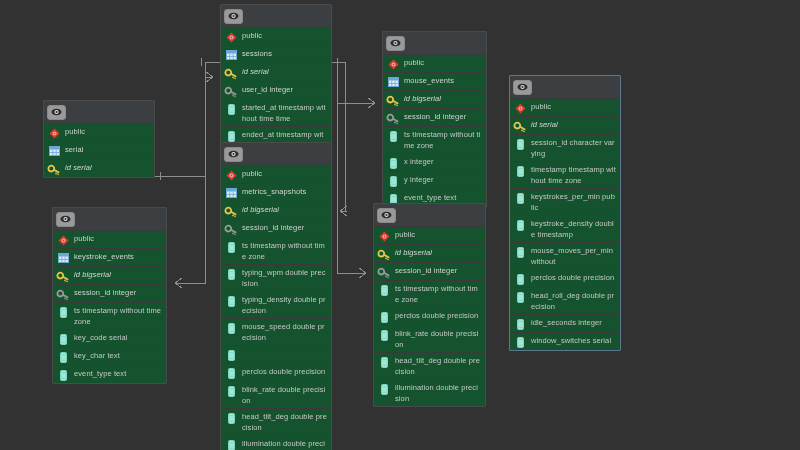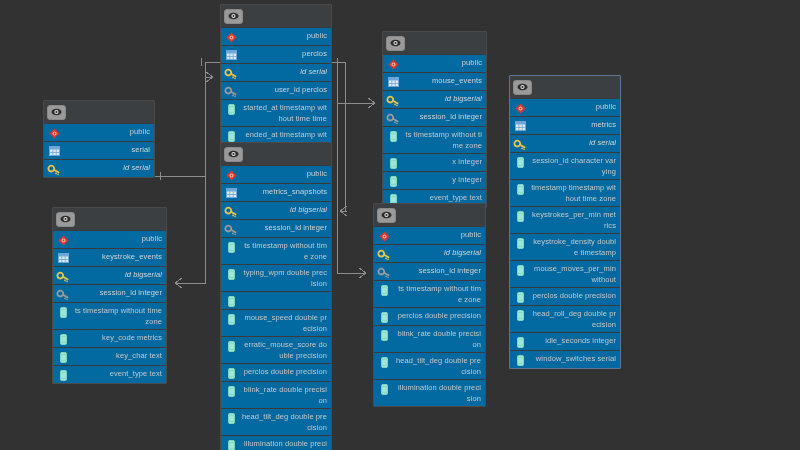--- a/index.html
+++ b/index.html
@@ -47,22 +47,21 @@
     justify-content: center;
     border: 1px solid #8a8a8a;
   }
   .eye-btn svg { display: block; }
   .tbl-row {
     display: flex;
     align-items: flex-start;
     min-height: 16px;
     padding: 2px 4px 2px 4px;
     border-top: 1px solid #3a3a3a;
-    background: #0369a1;
-    text-align: right;
+    background: #14532d;
   }
   .tbl-row:first-child { border-top: none; }
   .tbl-row .ico {
     flex: 0 0 12px;
     width: 12px; height: 12px;
     margin-right: 5px;
     margin-top: 1px;
     display: flex;
     align-items: center;
     justify-content: center;
@@ -234,21 +233,21 @@
           <span class="lbl">ts timestamp without time zone</span>
         </div>
         <div class="tbl-row row-col">
           <span class="ico">
             <svg class="glyph" width="7" height="11" viewBox="0 0 7 11">
               <rect x="0.5" y="0.5" width="6" height="10" rx="1.2" fill="#9fe6d6" stroke="#7ed6c0" stroke-width="1"></rect>
               <line x1="0.5" y1="2.6" x2="6.5" y2="2.6" stroke="#7ed6c0" stroke-width="0.8"></line>
               <line x1="0.5" y1="8.4" x2="6.5" y2="8.4" stroke="#7ed6c0" stroke-width="0.8"></line>
             </svg>
           </span>
-          <span class="lbl">key_code metrics</span>
+          <span class="lbl">key_code serial</span>
         </div>
         <div class="tbl-row row-col">
           <span class="ico">
             <svg class="glyph" width="7" height="11" viewBox="0 0 7 11">
               <rect x="0.5" y="0.5" width="6" height="10" rx="1.2" fill="#9fe6d6" stroke="#7ed6c0" stroke-width="1"></rect>
               <line x1="0.5" y1="2.6" x2="6.5" y2="2.6" stroke="#7ed6c0" stroke-width="0.8"></line>
               <line x1="0.5" y1="8.4" x2="6.5" y2="8.4" stroke="#7ed6c0" stroke-width="0.8"></line>
             </svg>
           </span>
           <span class="lbl">key_char text</span>
@@ -287,41 +286,41 @@
         <div class="tbl-row row-tablename">
           <span class="ico">
             <svg class="glyph" width="11" height="10" viewBox="0 0 11 10">
               <rect x="0.5" y="0.5" width="10" height="9" fill="#dfe9f2" stroke="#6ba7d8" stroke-width="1"></rect>
               <rect x="0.5" y="0.5" width="10" height="3" fill="#6ba7d8"></rect>
               <line x1="3.8" y1="3.5" x2="3.8" y2="9.5" stroke="#6ba7d8" stroke-width="0.8"></line>
               <line x1="7.2" y1="3.5" x2="7.2" y2="9.5" stroke="#6ba7d8" stroke-width="0.8"></line>
               <line x1="0.5" y1="6.5" x2="10.5" y2="6.5" stroke="#6ba7d8" stroke-width="0.8"></line>
             </svg>
           </span>
-          <span class="lbl">perclos</span>
+          <span class="lbl">sessions</span>
         </div>
         <div class="tbl-row row-pk">
           <span class="ico">
             <svg class="glyph" width="12" height="11" viewBox="0 0 12 11">
               <circle cx="3.3" cy="4.6" r="2.9" fill="none" stroke="#e8c548" stroke-width="1.8"></circle>
               <path d="M5.6 5.4 L11.2 8.8" stroke="#e8c548" stroke-width="1.8"></path>
               <path d="M8.4 8.6 L7.7 10.2 M10.3 9.7 L9.7 11" stroke="#e8c548" stroke-width="1.4"></path>
             </svg>
           </span>
           <span class="lbl">id serial</span>
         </div>
         <div class="tbl-row row-fk">
           <span class="ico">
             <svg class="glyph" width="12" height="11" viewBox="0 0 12 11">
               <circle cx="3.3" cy="4.6" r="2.9" fill="none" stroke="#9a9a9a" stroke-width="1.8"></circle>
               <path d="M5.6 5.4 L11.2 8.8" stroke="#9a9a9a" stroke-width="1.8"></path>
               <path d="M8.4 8.6 L7.7 10.2 M10.3 9.7 L9.7 11" stroke="#9a9a9a" stroke-width="1.4"></path>
             </svg>
           </span>
-          <span class="lbl">user_id perclos</span>
+          <span class="lbl">user_id integer</span>
         </div>
         <div class="tbl-row row-col">
           <span class="ico">
             <svg class="glyph" width="7" height="11" viewBox="0 0 7 11">
               <rect x="0.5" y="0.5" width="6" height="10" rx="1.2" fill="#9fe6d6" stroke="#7ed6c0" stroke-width="1"></rect>
               <line x1="0.5" y1="2.6" x2="6.5" y2="2.6" stroke="#7ed6c0" stroke-width="0.8"></line>
               <line x1="0.5" y1="8.4" x2="6.5" y2="8.4" stroke="#7ed6c0" stroke-width="0.8"></line>
             </svg>
           </span>
           <span class="lbl">started_at timestamp without time time</span>
@@ -410,40 +409,40 @@
           <span class="lbl">typing_wpm double precision</span>
         </div>
         <div class="tbl-row row-col">
           <span class="ico">
             <svg class="glyph" width="7" height="11" viewBox="0 0 7 11">
               <rect x="0.5" y="0.5" width="6" height="10" rx="1.2" fill="#9fe6d6" stroke="#7ed6c0" stroke-width="1"></rect>
               <line x1="0.5" y1="2.6" x2="6.5" y2="2.6" stroke="#7ed6c0" stroke-width="0.8"></line>
               <line x1="0.5" y1="8.4" x2="6.5" y2="8.4" stroke="#7ed6c0" stroke-width="0.8"></line>
             </svg>
           </span>
+          <span class="lbl">typing_density double precision</span>
         </div>
         <div class="tbl-row row-col">
           <span class="ico">
             <svg class="glyph" width="7" height="11" viewBox="0 0 7 11">
               <rect x="0.5" y="0.5" width="6" height="10" rx="1.2" fill="#9fe6d6" stroke="#7ed6c0" stroke-width="1"></rect>
               <line x1="0.5" y1="2.6" x2="6.5" y2="2.6" stroke="#7ed6c0" stroke-width="0.8"></line>
               <line x1="0.5" y1="8.4" x2="6.5" y2="8.4" stroke="#7ed6c0" stroke-width="0.8"></line>
             </svg>
           </span>
           <span class="lbl">mouse_speed double precision</span>
         </div>
         <div class="tbl-row row-col">
           <span class="ico">
             <svg class="glyph" width="7" height="11" viewBox="0 0 7 11">
               <rect x="0.5" y="0.5" width="6" height="10" rx="1.2" fill="#9fe6d6" stroke="#7ed6c0" stroke-width="1"></rect>
               <line x1="0.5" y1="2.6" x2="6.5" y2="2.6" stroke="#7ed6c0" stroke-width="0.8"></line>
               <line x1="0.5" y1="8.4" x2="6.5" y2="8.4" stroke="#7ed6c0" stroke-width="0.8"></line>
             </svg>
           </span>
-          <span class="lbl">erratic_mouse_score double precision</span>
         </div>
         <div class="tbl-row row-col">
           <span class="ico">
             <svg class="glyph" width="7" height="11" viewBox="0 0 7 11">
               <rect x="0.5" y="0.5" width="6" height="10" rx="1.2" fill="#9fe6d6" stroke="#7ed6c0" stroke-width="1"></rect>
               <line x1="0.5" y1="2.6" x2="6.5" y2="2.6" stroke="#7ed6c0" stroke-width="0.8"></line>
               <line x1="0.5" y1="8.4" x2="6.5" y2="8.4" stroke="#7ed6c0" stroke-width="0.8"></line>
             </svg>
           </span>
           <span class="lbl">perclos double precision</span>
@@ -676,32 +675,20 @@
         <div class="tbl-row row-schema">
           <span class="ico">
             <svg class="glyph" width="11" height="11" viewBox="0 0 11 11">
               <path d="M5.5 0.4 L10.6 5.5 L5.5 10.6 L0.4 5.5 Z" fill="#d8392b"></path>
               <circle cx="5.5" cy="5.5" r="2" fill="#f0b8b2"></circle>
               <circle cx="5.5" cy="5.5" r="0.9" fill="#d8392b"></circle>
             </svg>
           </span>
           <span class="lbl">public</span>
         </div>
-        <div class="tbl-row row-tablename">
-          <span class="ico">
-            <svg class="glyph" width="11" height="10" viewBox="0 0 11 10">
-              <rect x="0.5" y="0.5" width="10" height="9" fill="#dfe9f2" stroke="#6ba7d8" stroke-width="1"></rect>
-              <rect x="0.5" y="0.5" width="10" height="3" fill="#6ba7d8"></rect>
-              <line x1="3.8" y1="3.5" x2="3.8" y2="9.5" stroke="#6ba7d8" stroke-width="0.8"></line>
-              <line x1="7.2" y1="3.5" x2="7.2" y2="9.5" stroke="#6ba7d8" stroke-width="0.8"></line>
-              <line x1="0.5" y1="6.5" x2="10.5" y2="6.5" stroke="#6ba7d8" stroke-width="0.8"></line>
-            </svg>
-          </span>
-          <span class="lbl">metrics</span>
-        </div>
         <div class="tbl-row row-pk">
           <span class="ico">
             <svg class="glyph" width="12" height="11" viewBox="0 0 12 11">
               <circle cx="3.3" cy="4.6" r="2.9" fill="none" stroke="#e8c548" stroke-width="1.8"></circle>
               <path d="M5.6 5.4 L11.2 8.8" stroke="#e8c548" stroke-width="1.8"></path>
               <path d="M8.4 8.6 L7.7 10.2 M10.3 9.7 L9.7 11" stroke="#e8c548" stroke-width="1.4"></path>
             </svg>
           </span>
           <span class="lbl">id serial</span>
         </div>
@@ -726,21 +713,21 @@
           <span class="lbl">timestamp timestamp without time zone</span>
         </div>
         <div class="tbl-row row-col">
           <span class="ico">
             <svg class="glyph" width="7" height="11" viewBox="0 0 7 11">
               <rect x="0.5" y="0.5" width="6" height="10" rx="1.2" fill="#9fe6d6" stroke="#7ed6c0" stroke-width="1"></rect>
               <line x1="0.5" y1="2.6" x2="6.5" y2="2.6" stroke="#7ed6c0" stroke-width="0.8"></line>
               <line x1="0.5" y1="8.4" x2="6.5" y2="8.4" stroke="#7ed6c0" stroke-width="0.8"></line>
             </svg>
           </span>
-          <span class="lbl">keystrokes_per_min metrics</span>
+          <span class="lbl">keystrokes_per_min public</span>
         </div>
         <div class="tbl-row row-col">
           <span class="ico">
             <svg class="glyph" width="7" height="11" viewBox="0 0 7 11">
               <rect x="0.5" y="0.5" width="6" height="10" rx="1.2" fill="#9fe6d6" stroke="#7ed6c0" stroke-width="1"></rect>
               <line x1="0.5" y1="2.6" x2="6.5" y2="2.6" stroke="#7ed6c0" stroke-width="0.8"></line>
               <line x1="0.5" y1="8.4" x2="6.5" y2="8.4" stroke="#7ed6c0" stroke-width="0.8"></line>
             </svg>
           </span>
           <span class="lbl">keystroke_density double timestamp</span>

